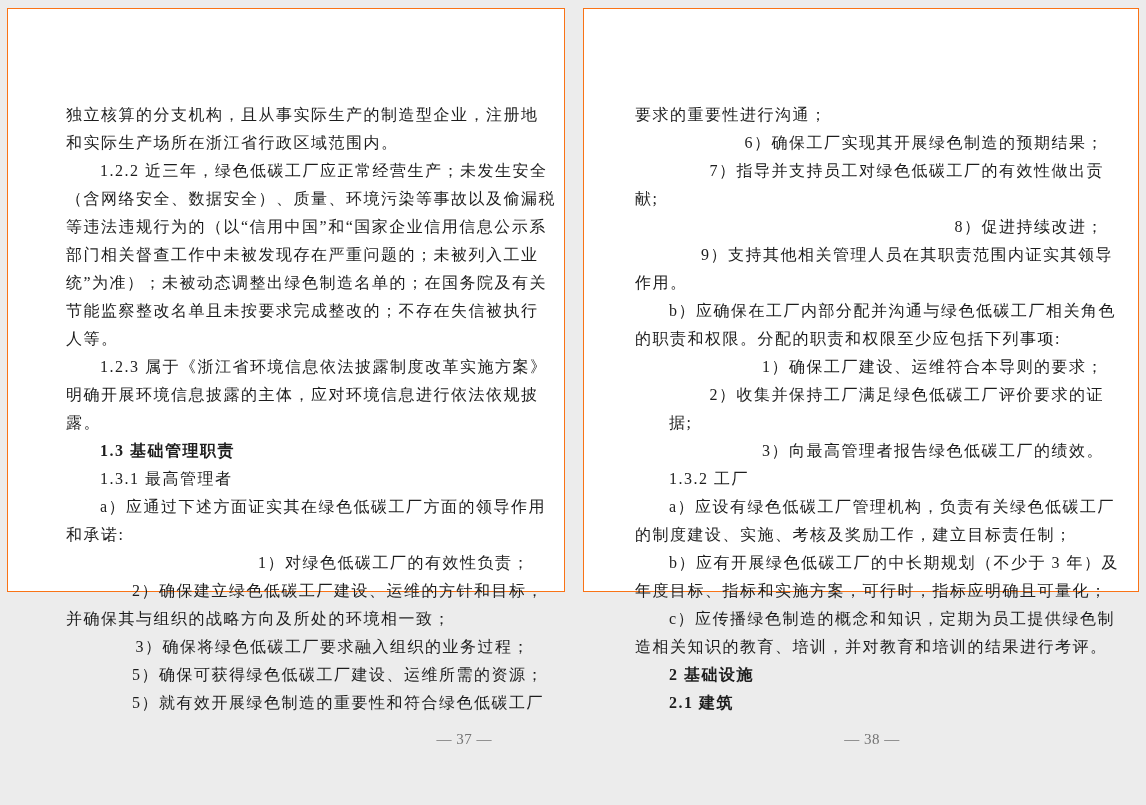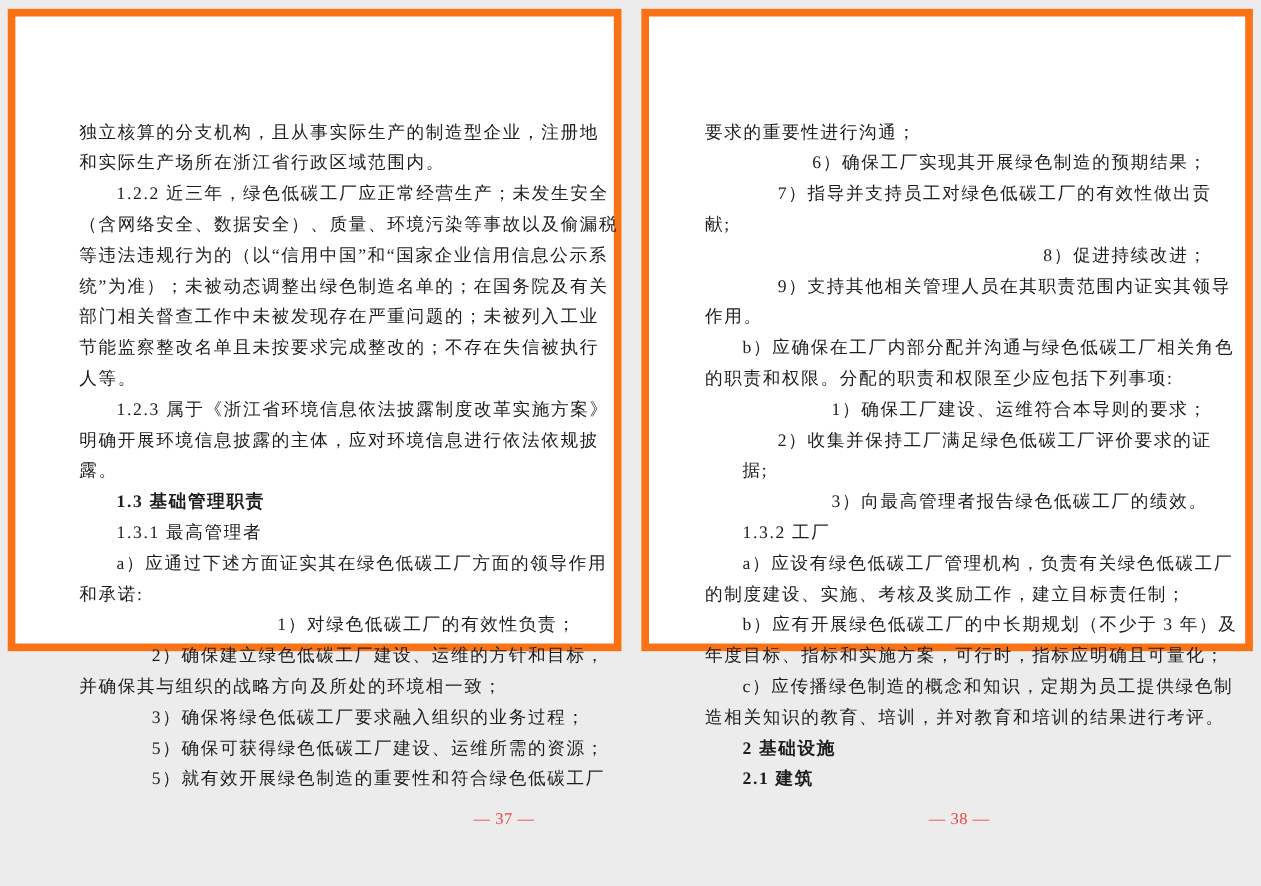--- a/index.html
+++ b/index.html
@@ -13,21 +13,21 @@
     width: 1146px;
     height: 805px;
     background: #ececec;
     overflow: hidden;
   }
   .page {
     position: absolute;
     top: 8px;
     height: 584px;
     background: #ffffff;
-    border: 7px solid #f97316;
+    border: 1px solid #f97316;
     box-sizing: border-box;
     color: #1d1d1d;
   }
   .page-left  { left: 7px;  width: 558px; }
   .page-right { left: 583px; width: 556px; }
 
   .page-body {
     padding-top: 92px;
     font-size: 16px;
     line-height: 28px;
@@ -43,40 +43,40 @@
   .indent-0 { margin-left: 0; }
   .indent-1 { margin-left: 34px; }
   .indent-2 { margin-left: 66px; text-align: right; }
   .bold { font-weight: bold; }
   .sans { font-family: Liberation Serif, serif; font-weight: 600; }
 
   .page-number {
     margin-top: 12px;
     font-size: 15px;
     line-height: 20px;
-    color: #ef4444;
+    color: #737373;
     letter-spacing: 0.5px;
   }
   .page-number.num-right { text-align: right; padding-right: 72px; }
   .page-number.num-left  { text-align: center;  padding-left: 22px; }
 </style>
 </head>
 <body>
 
 <div class="canvas">
 
   <div class="page page-left">
     <div class="page-body">
         <div class="line indent-0">独立核算的分支机构，且从事实际生产的制造型企业，注册地</div>
         <div class="line indent-0">和实际生产场所在浙江省行政区域范围内。</div>
         <div class="line indent-1">1.2.2 近三年，绿色低碳工厂应正常经营生产；未发生安全</div>
         <div class="line indent-0">（含网络安全、数据安全）、质量、环境污染等事故以及偷漏税</div>
         <div class="line indent-0">等违法违规行为的（以“信用中国”和“国家企业信用信息公示系</div>
+        <div class="line indent-0">部门相关督查工作中未被发现存在严重问题的；未被列入工业</div>
         <div class="line indent-0">统”为准）；未被动态调整出绿色制造名单的；在国务院及有关</div>
-        <div class="line indent-0">部门相关督查工作中未被发现存在严重问题的；未被列入工业</div>
         <div class="line indent-0">节能监察整改名单且未按要求完成整改的；不存在失信被执行</div>
         <div class="line indent-0">人等。</div>
         <div class="line indent-1">1.2.3 属于《浙江省环境信息依法披露制度改革实施方案》</div>
         <div class="line indent-0">明确开展环境信息披露的主体，应对环境信息进行依法依规披</div>
         <div class="line indent-0">露。</div>
         <div class="line indent-1 bold">1.3 基础管理职责</div>
         <div class="line indent-1">1.3.1 最高管理者</div>
         <div class="line indent-1">a）应通过下述方面证实其在绿色低碳工厂方面的领导作用</div>
         <div class="line indent-0">和承诺:</div>
         <div class="line indent-2">1）对绿色低碳工厂的有效性负责；</div>

